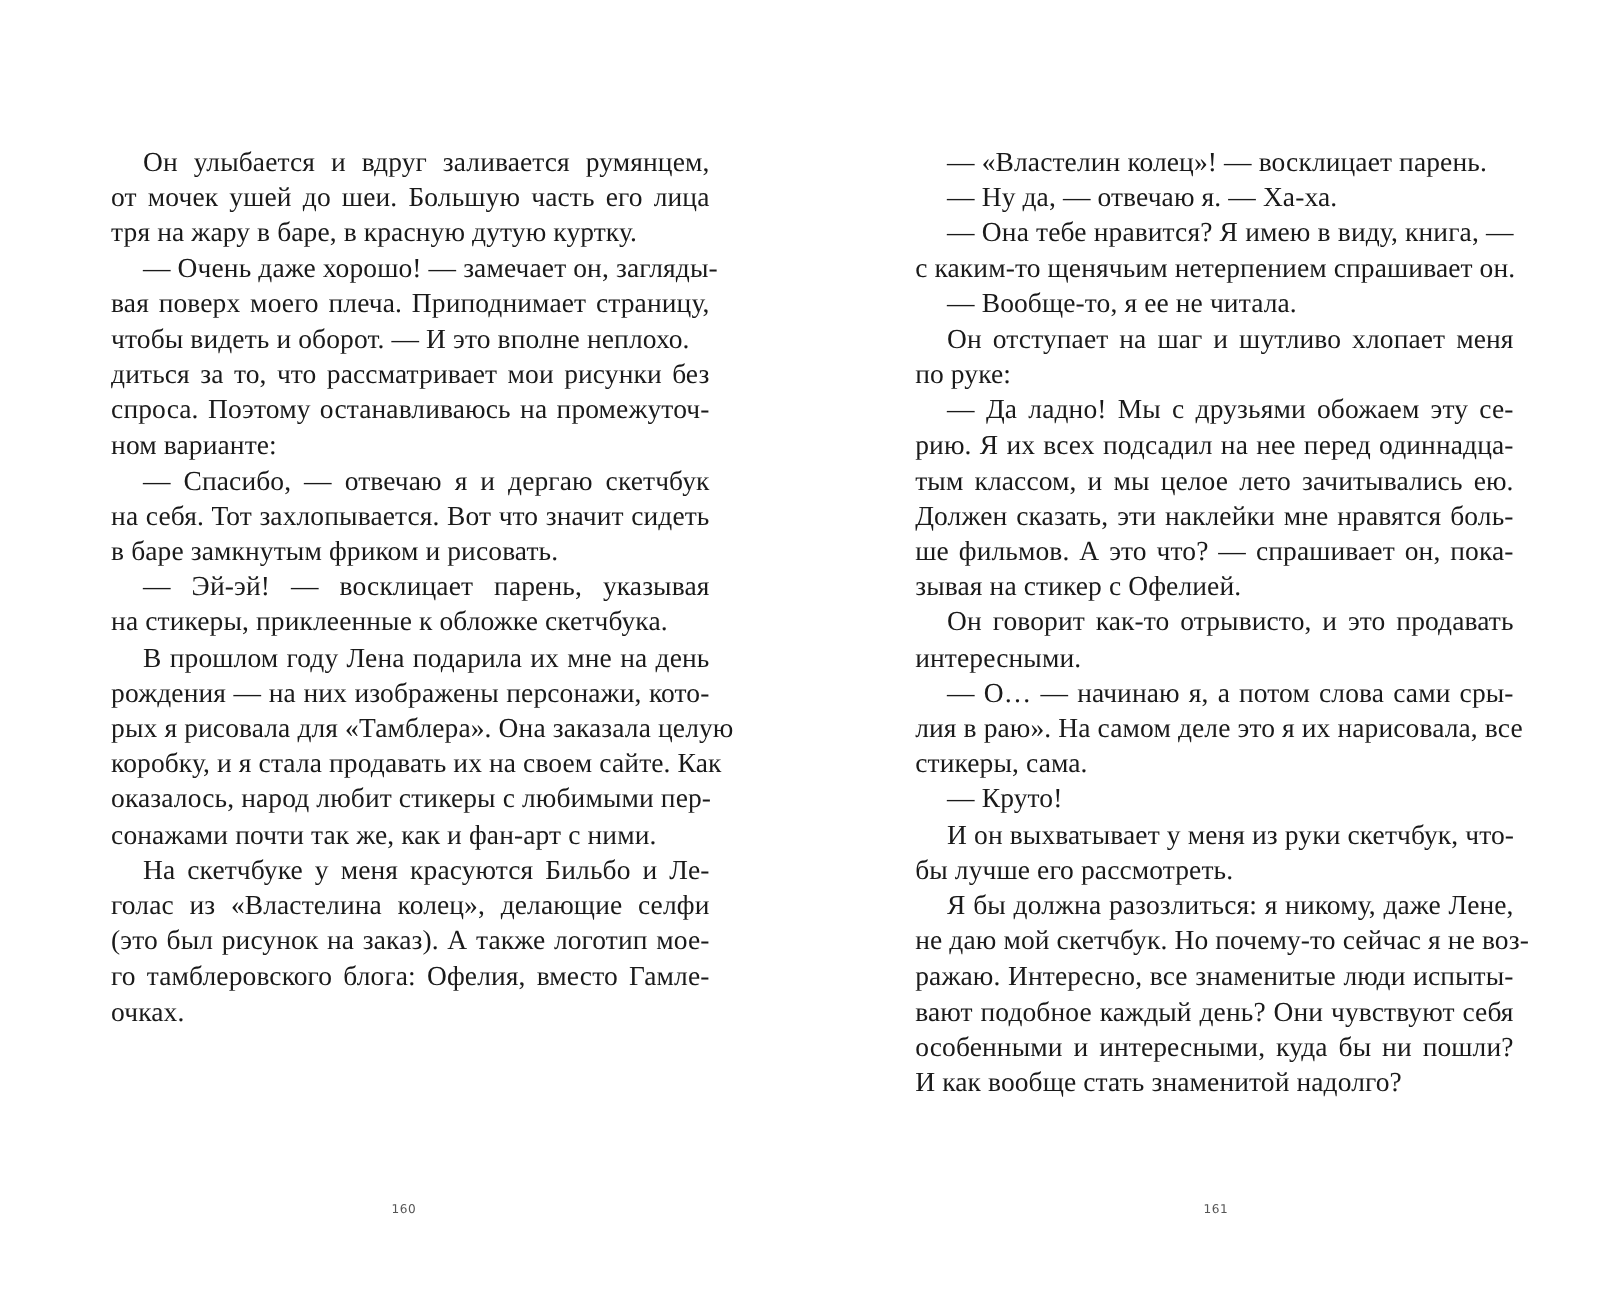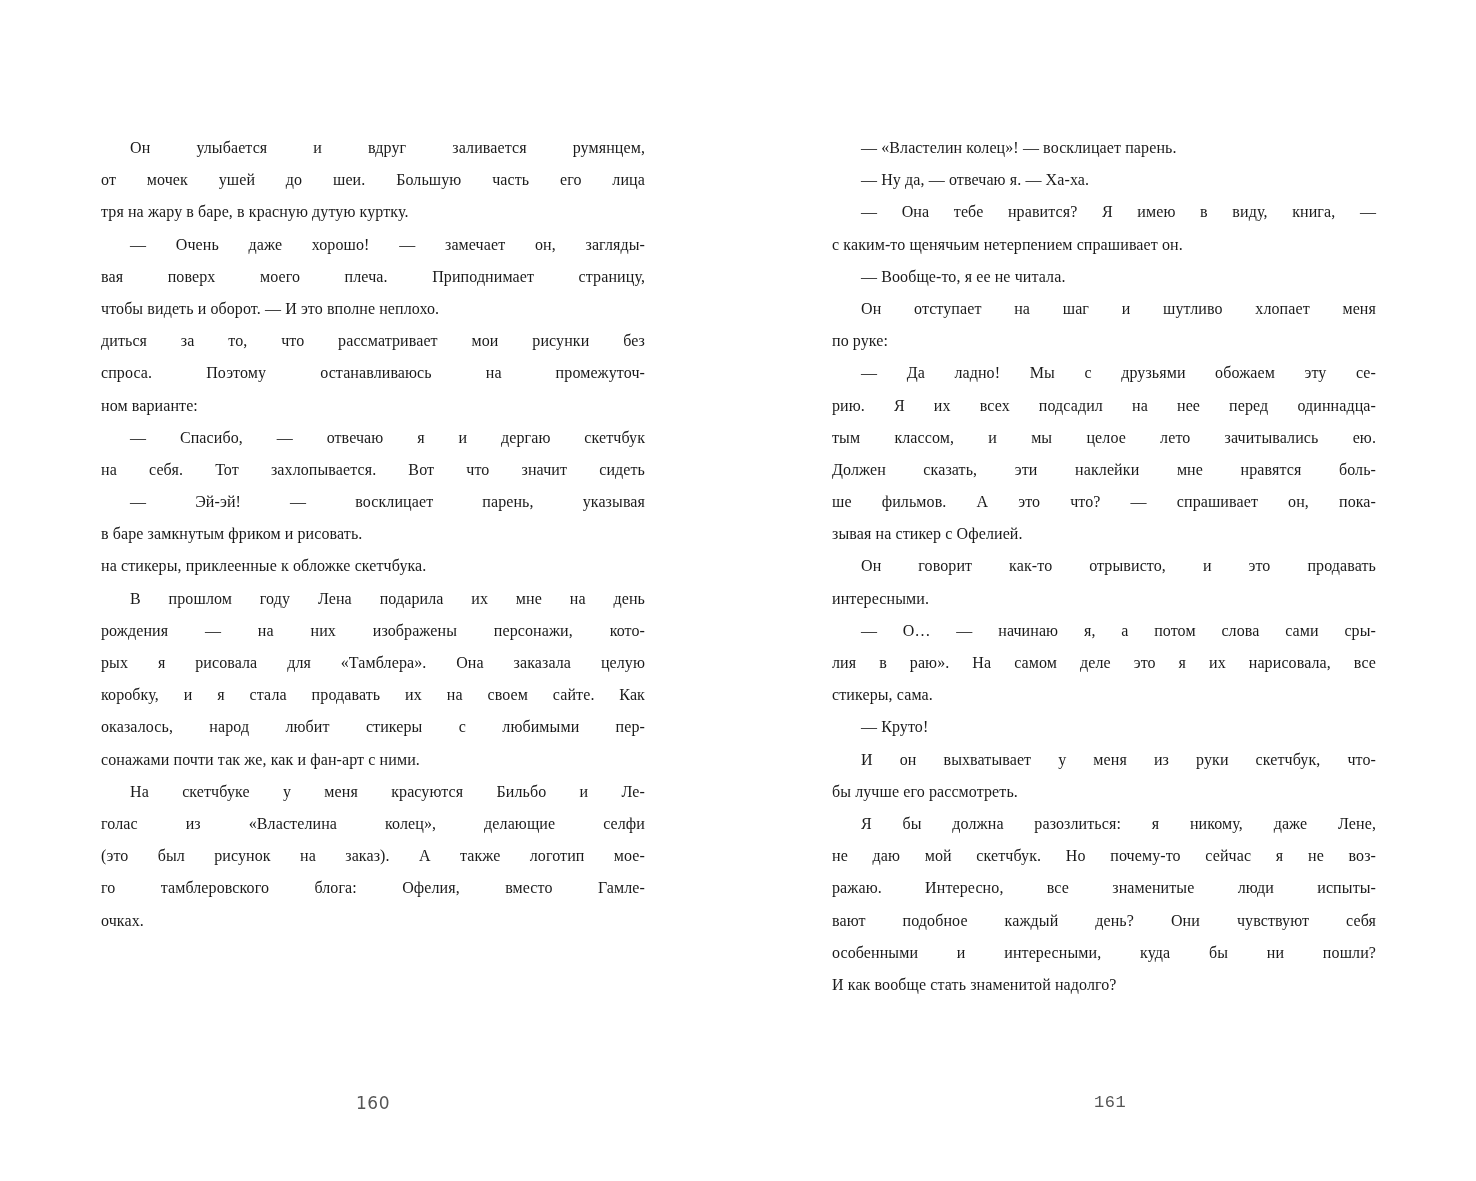--- a/index.html
+++ b/index.html
@@ -4,47 +4,47 @@
 <style>
   html, body { margin:0; padding:0; background:#ffffff; }
   body { width:1476px; height:1181px; position:relative; overflow:hidden;
          font-family:"Liberation Serif","DejaVu Serif",serif; color:#1a1a1a; }
   .page { position:absolute; top:0; height:1181px; }
   .page-left { left:0; width:738px; }
   .page-right { left:738px; width:738px; }
   .text-block { position:absolute; top:132px; width:544px; }
   .page-left .text-block { left:101px; }
   .page-right .text-block { left:94px; }
-  .line { display:block; height:32.2px; line-height:32.2px; font-size:16px;
+  .line { display:block; height:32.2px; line-height:32.2px; font-size:25px;
           white-space:nowrap; text-align:justify; text-align-last:justify; letter-spacing:0.1px; }
   .line.indent { padding-left:29px; }
   .line.last { text-align-last:left; }
   .page-number { position:absolute; top:1093px; font-family:"DejaVu Sans",sans-serif;
-                 font-size:17px; color:#555; letter-spacing:0.5px; }
+                 font-size:11px; color:#555; letter-spacing:0.5px; }
   .page-left .page-number { left:356px; }
-  .page-right .page-number { left:356px;font-family:Liberation Mono, monospace; }
+  .page-right .page-number { left:356px; }
 </style>
 </head>
 <body>
 
 <div class="page page-left">
   <div class="text-block">
       <span class="line indent">Он улыбается и вдруг заливается румянцем,</span>
       <span class="line">от мочек ушей до шеи. Большую часть его лица</span>
       <span class="line last">тря на жару в баре, в красную дутую куртку.</span>
       <span class="line indent">— Очень даже хорошо! — замечает он, загляды-</span>
       <span class="line">вая поверх моего плеча. Приподнимает страницу,</span>
       <span class="line last">чтобы видеть и оборот. — И это вполне неплохо.</span>
       <span class="line">диться за то, что рассматривает мои рисунки без</span>
       <span class="line">спроса. Поэтому останавливаюсь на промежуточ-</span>
       <span class="line last">ном варианте:</span>
       <span class="line indent">— Спасибо, — отвечаю я и дергаю скетчбук</span>
       <span class="line">на себя. Тот захлопывается. Вот что значит сидеть</span>
+      <span class="line last">в баре замкнутым фриком и рисовать.</span>
       <span class="line indent">— Эй-эй! — восклицает парень, указывая</span>
-      <span class="line last">в баре замкнутым фриком и рисовать.</span>
       <span class="line last">на стикеры, приклеенные к обложке скетчбука.</span>
       <span class="line indent">В прошлом году Лена подарила их мне на день</span>
       <span class="line">рождения — на них изображены персонажи, кото-</span>
       <span class="line">рых я рисовала для «Тамблера». Она заказала целую</span>
       <span class="line">коробку, и я стала продавать их на своем сайте. Как</span>
       <span class="line">оказалось, народ любит стикеры с любимыми пер-</span>
       <span class="line last">сонажами почти так же, как и фан-арт с ними.</span>
       <span class="line indent">На скетчбуке у меня красуются Бильбо и Ле-</span>
       <span class="line">голас из «Властелина колец», делающие селфи</span>
       <span class="line">(это был рисунок на заказ). А также логотип мое-</span>

